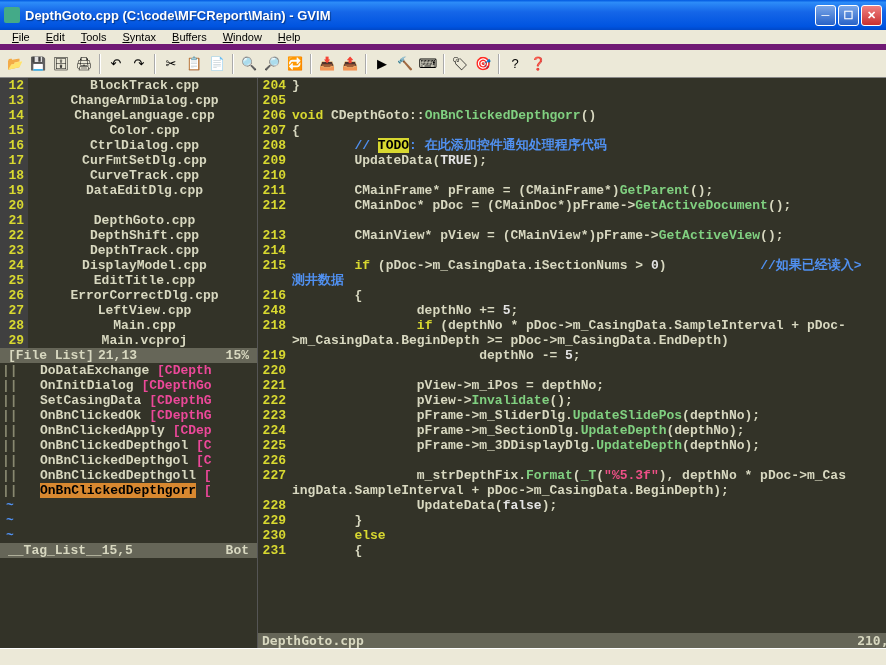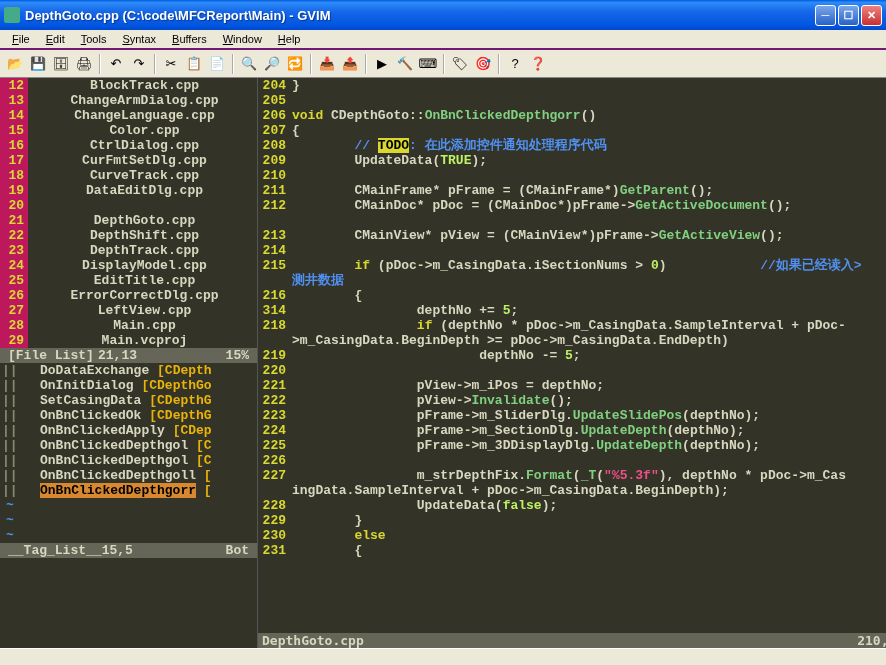--- a/index.html
+++ b/index.html
@@ -4,54 +4,54 @@
 <style>
 * { margin: 0; padding: 0; box-sizing: border-box; }
 body { font-family: "Microsoft Sans Serif", sans-serif; font-size: 11px; width: 886px; height: 665px; overflow: hidden; background: #ece9d8; }
 .titlebar { background: linear-gradient(to bottom, #0058e0 0%, #2d8cf8 8%, #1566e8 40%, #0054e0 88%, #0048c8 100%); height: 30px; display: flex; align-items: center; padding: 0 4px; color: white; font-weight: bold; font-size: 13px; }
 .titlebar-icon { width: 16px; height: 16px; background: #4a8; border-radius: 2px; margin-right: 5px; display: inline-block; }
 .titlebar-text { flex: 1; text-shadow: 1px 1px 1px rgba(0,0,0,0.4); }
 .win-controls { display: flex; gap: 2px; }
 .win-btn { width: 21px; height: 21px; border-radius: 3px; border: 1px solid #fff; display: flex; align-items: center; justify-content: center; font-family: "Marlett", sans-serif; font-size: 11px; color: white; }
 .win-min, .win-max { background: linear-gradient(to bottom, #7ba7e8, #2862c8); }
 .win-close { background: linear-gradient(to bottom, #f08080, #c83030); }
-.menubar { background: #ece9d8; height: 20px; display: flex; align-items: center; padding: 0 4px; border-bottom: 2px solid #701a75; }
+.menubar { background: #ece9d8; height: 20px; display: flex; align-items: center; padding: 0 4px; border-bottom: 6px solid #701a75; }
 .menu-item { padding: 2px 8px; cursor: default; }
 .menu-item u { text-decoration: underline; }
 .toolbar { background: #ece9d8; height: 28px; display: flex; align-items: center; padding: 2px 4px; border-bottom: 1px solid #888; gap: 1px; }
 .tb-btn { width: 22px; height: 22px; display: flex; align-items: center; justify-content: center; border: 1px solid transparent; font-size: 13px; }
 .tb-sep { width: 2px; height: 20px; border-left: 1px solid #aaa; border-right: 1px solid #fff; margin: 0 3px; }
 .editor-area { display: flex; height: calc(665px - 30px - 20px - 28px - 17px); background: #333328; font-family: "Consolas", "Courier New", monospace; font-size: 13px; font-weight: bold; }
 .left-panel { width: 258px; display: flex; flex-direction: column; border-right: 1px solid #555; }
 .file-list { overflow: hidden; }
 .file-row { display: flex; height: 15px; line-height: 15px; }
-.gutter { width: 28px; text-align: right; padding-right: 4px; background: #be185d; color: #d8d830; }
+.gutter { width: 28px; text-align: right; padding-right: 4px; background: #404040; color: #d8d830; }
 .file-name { flex: 1; color: #d8d8c0; padding-left: 4px; text-align: center; }
 .status-line { background: #666658; color: #d8d8c0; height: 15px; line-height: 15px; padding: 0 8px; display: flex; }
 .status-line span:nth-child(1) { flex: 0 0 90px; }
 .status-line span:nth-child(2) { flex: 0 0 80px; }
 .status-line span:nth-child(3) { flex: 1; text-align: right; }
 .tag-list { overflow: hidden; }
 .tag-row { display: flex; height: 15px; line-height: 15px; white-space: nowrap; overflow: hidden; }
 .tag-mark { width: 20px; color: #888870; padding-left: 2px; }
 .tag-text { padding-left: 20px; }
 .tag-name { color: #d8d8c0; }
-.tag-scope { color: #eab308; }
+.tag-scope { color: #ec4899; }
 .tag-highlight { background: #d88830; color: #000; }
 .tilde { color: #5090f0; padding-left: 6px; }
 .code-panel { flex: 1; display: flex; flex-direction: column; overflow: hidden; }
 .code-area { flex: 1; overflow: hidden; }
 .code-row { display: flex; height: 15px; line-height: 15px; white-space: pre; }
 .code-gutter { width: 32px; text-align: right; padding-right: 4px; background: #333328; color: #d8d830; flex-shrink: 0; }
 .code-text { flex: 1; color: #d8d8c0; padding-left: 2px; overflow: hidden; }
 .kw { color: #d8d830; }
 .fn { color: #80d080; }
 .todo { background: #d8d830; color: #000; }
 .cm { color: #5090f0; }
-.num { color: #bef264; }
+.num { color: #e5e5e5; }
 .str { color: #f05088; }
 .wrapchar { color: #5090f0; }
 .statusbar-bottom { background: #666658; color: #d8d8c0; height: 15px; line-height: 15px; padding: 0 4px; display: flex; font-family: "Consolas", monospace; font-size: 13px; font-weight: bold; }
 .sb-file { flex: 0 0 450px; }
 .sb-pos { flex: 0 0 200px; text-align: right; }
 .winbar { background: #ece9d8; height: 17px; border-top: 1px solid #fff; }
 </style>
 </head>
 <body>
 
@@ -253,21 +253,21 @@
         <div class="code-row"><div class="code-gutter">209</div><div class="code-text"><span>        UpdateData(</span><span class="num">TRUE</span><span>);</span></div></div>
         <div class="code-row"><div class="code-gutter">210</div><div class="code-text"></div></div>
         <div class="code-row"><div class="code-gutter">211</div><div class="code-text"><span>        CMainFrame* pFrame = (CMainFrame*)</span><span class="fn">GetParent</span><span>();</span></div></div>
         <div class="code-row"><div class="code-gutter">212</div><div class="code-text"><span>        CMainDoc* pDoc = (CMainDoc*)pFrame-&gt;</span><span class="fn">GetActiveDocument</span><span>();</span></div></div>
         <div class="code-row"><div class="code-gutter"></div><div class="code-text"></div></div>
         <div class="code-row"><div class="code-gutter">213</div><div class="code-text"><span>        CMainView* pView = (CMainView*)pFrame-&gt;</span><span class="fn">GetActiveView</span><span>();</span></div></div>
         <div class="code-row"><div class="code-gutter">214</div><div class="code-text"></div></div>
         <div class="code-row"><div class="code-gutter">215</div><div class="code-text"><span>        </span><span class="kw">if</span><span> (pDoc-&gt;m_CasingData.iSectionNums &gt; </span><span class="num">0</span><span>)            </span><span class="cm">//如果已经读入</span><span class="wrapchar">&gt;</span></div></div>
         <div class="code-row"><div class="code-gutter"></div><div class="code-text"><span class="cm">测井数据</span></div></div>
         <div class="code-row"><div class="code-gutter">216</div><div class="code-text"><span>        {</span></div></div>
-        <div class="code-row"><div class="code-gutter">314</div><div class="code-text"><span>                depthNo += </span><span class="num">5</span><span>;</span></div></div>
+        <div class="code-row"><div class="code-gutter">248</div><div class="code-text"><span>                depthNo += </span><span class="num">5</span><span>;</span></div></div>
         <div class="code-row"><div class="code-gutter">218</div><div class="code-text"><span>                </span><span class="kw">if</span><span> (depthNo * pDoc-&gt;m_CasingData.SampleInterval + pDoc-</span></div></div>
         <div class="code-row"><div class="code-gutter"></div><div class="code-text"><span>&gt;m_CasingData.BeginDepth &gt;= pDoc-&gt;m_CasingData.EndDepth)</span></div></div>
         <div class="code-row"><div class="code-gutter">219</div><div class="code-text"><span>                        depthNo -= </span><span class="num">5</span><span>;</span></div></div>
         <div class="code-row"><div class="code-gutter">220</div><div class="code-text"></div></div>
         <div class="code-row"><div class="code-gutter">221</div><div class="code-text"><span>                pView-&gt;m_iPos = depthNo;</span></div></div>
         <div class="code-row"><div class="code-gutter">222</div><div class="code-text"><span>                pView-&gt;</span><span class="fn">Invalidate</span><span>();</span></div></div>
         <div class="code-row"><div class="code-gutter">223</div><div class="code-text"><span>                pFrame-&gt;m_SliderDlg.</span><span class="fn">UpdateSlidePos</span><span>(depthNo);</span></div></div>
         <div class="code-row"><div class="code-gutter">224</div><div class="code-text"><span>                pFrame-&gt;m_SectionDlg.</span><span class="fn">UpdateDepth</span><span>(depthNo);</span></div></div>
         <div class="code-row"><div class="code-gutter">225</div><div class="code-text"><span>                pFrame-&gt;m_3DDisplayDlg.</span><span class="fn">UpdateDepth</span><span>(depthNo);</span></div></div>
         <div class="code-row"><div class="code-gutter">226</div><div class="code-text"></div></div>

